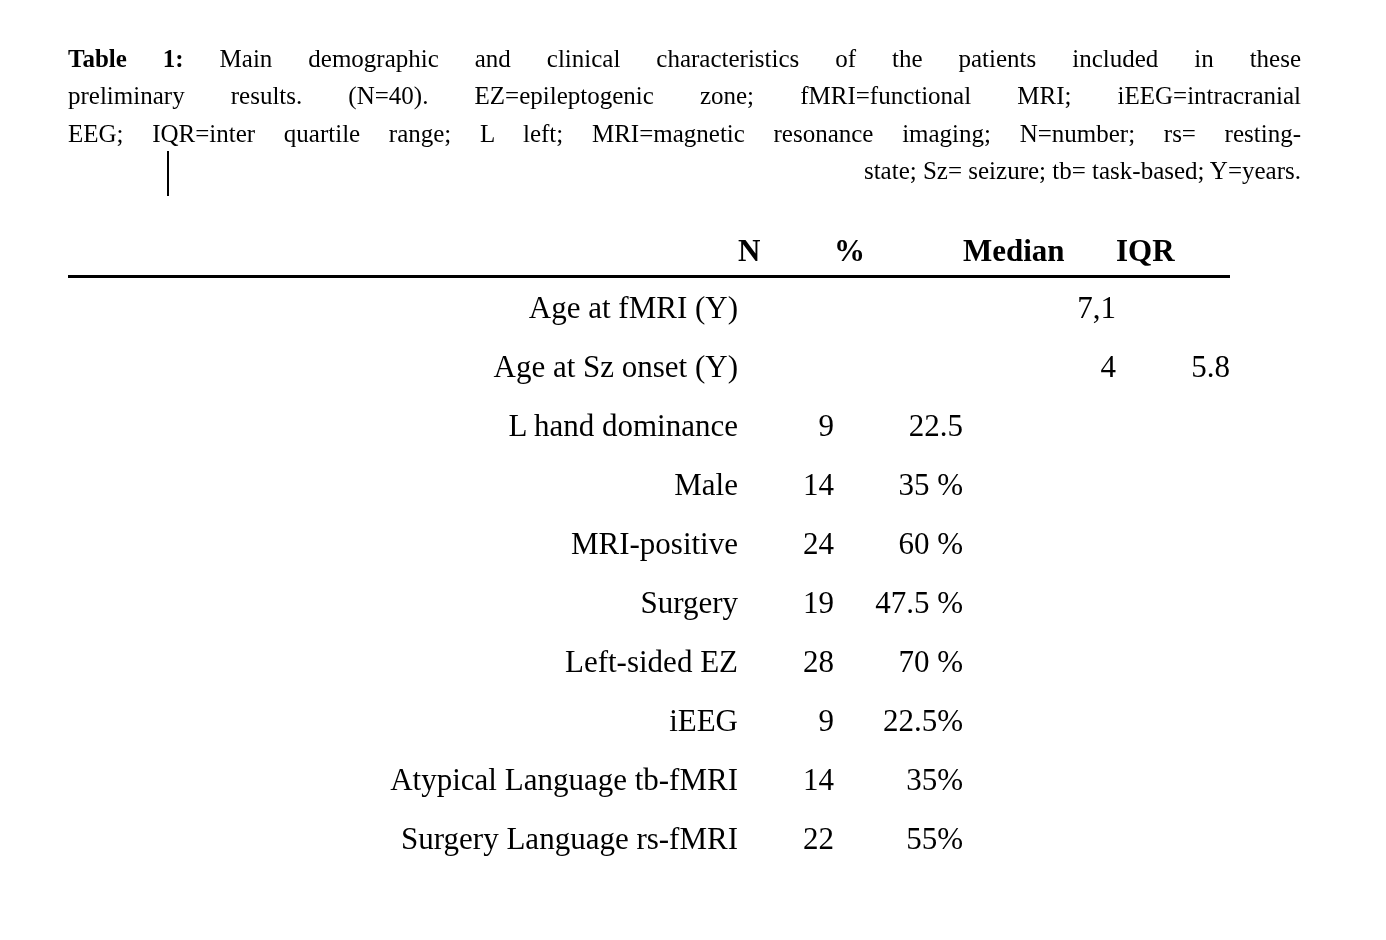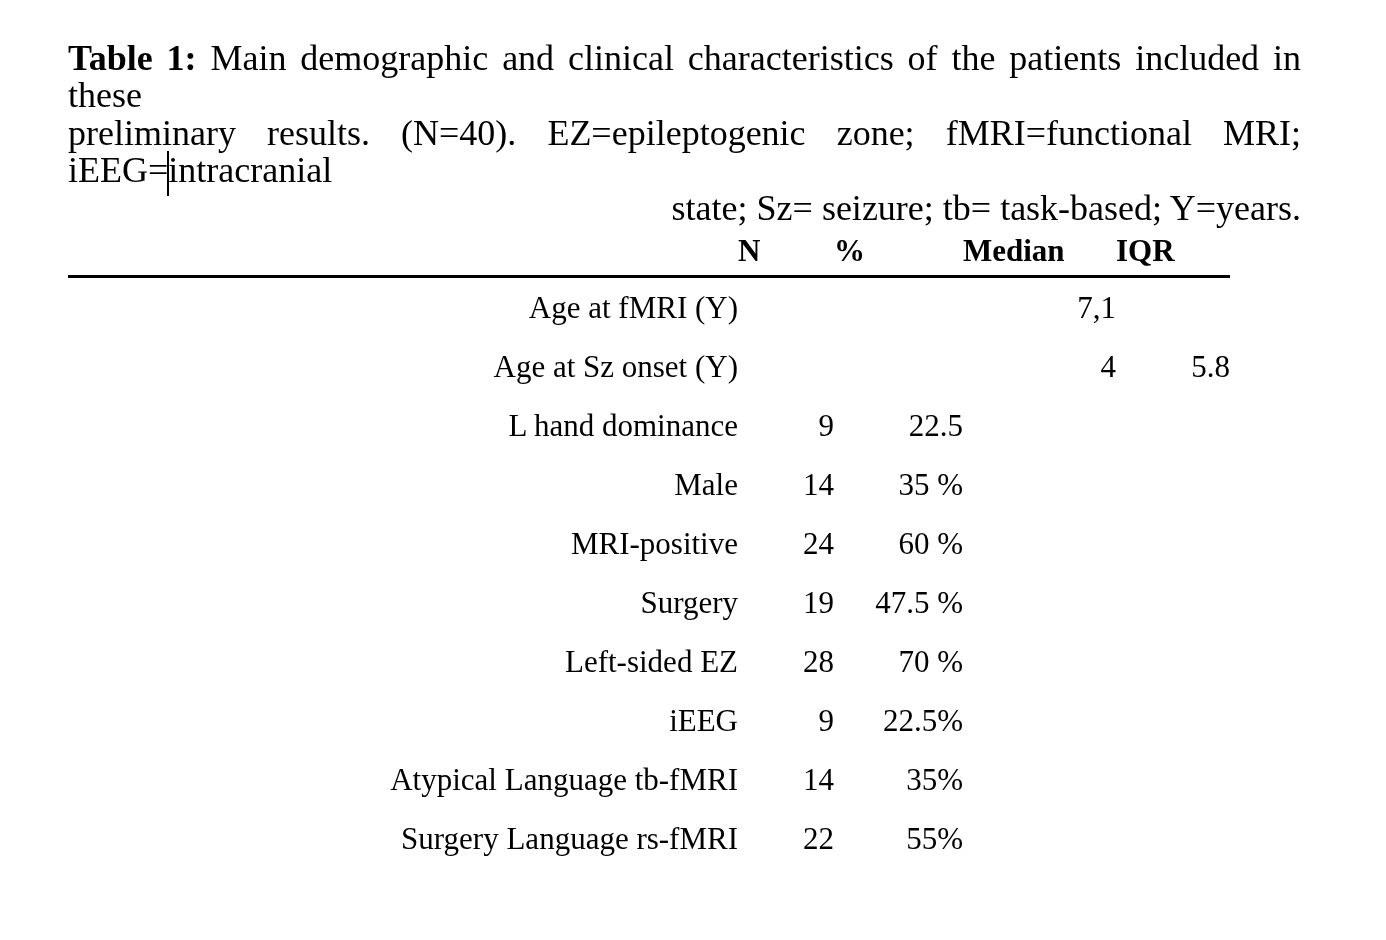--- a/index.html
+++ b/index.html
@@ -16,21 +16,21 @@
     font-family: "Liberation Serif", "DejaVu Serif", serif;
     color: #000000;
   }
 
   
   .caption {
     position: absolute;
     left: 68px;
     top: 40px;
     width: 1233px;
-    font-size: 36px;
+    font-size: 25px;
     line-height: 37.4px;
     color: #000000;
   }
   .cap-line {
     text-align: right;
     white-space: normal;
   }
   .cap-line.jl {
     text-align: justify;
     text-align-last: justify;
@@ -79,20 +79,21 @@
   .c.label { padding-left: 18px; }
 </style>
 </head>
 <body>
 
 <div class="page">
 
   <div class="caption">
     <div class="cap-line jl"><span class="b">Table 1:</span><span> Main demographic and clinical characteristics of the patients included in these</span></div>
     <div class="cap-line jl">preliminary results. (N=40). EZ=epileptogenic zone; fMRI=functional MRI; iEEG=intracranial</div>
+    <div class="cap-line jl">EEG; IQR=inter quartile range; L left; MRI=magnetic resonance imaging; N=number; rs= resting-</div>
     <div class="cap-line">state; Sz= seizure; tb= task-based; Y=years.</div>
   </div>
 
   <div class="caret"></div>
 
   <div class="dtable">
 
     <div class="thead">
       <span class="c label"></span>
       <span class="c">N</span>

